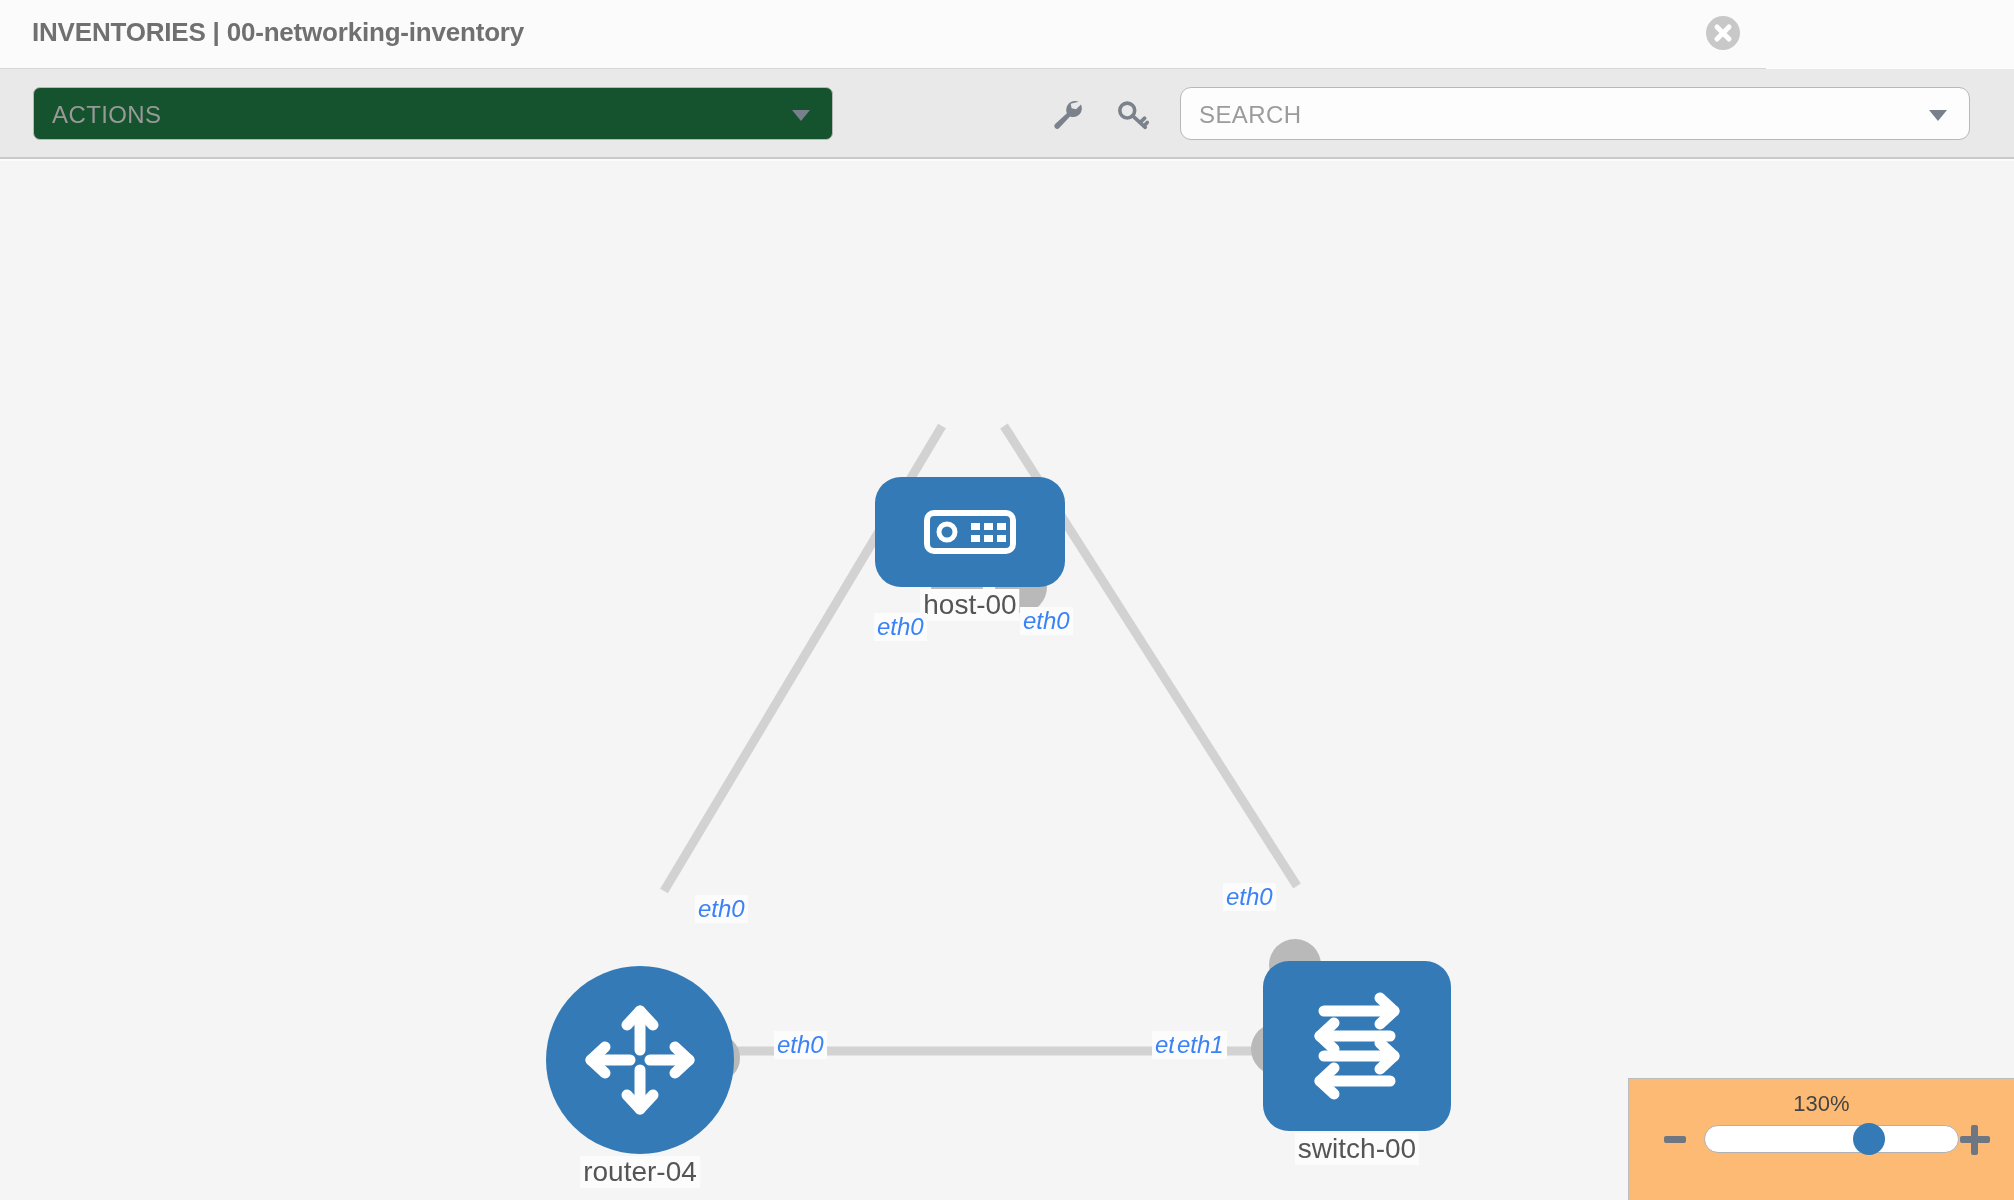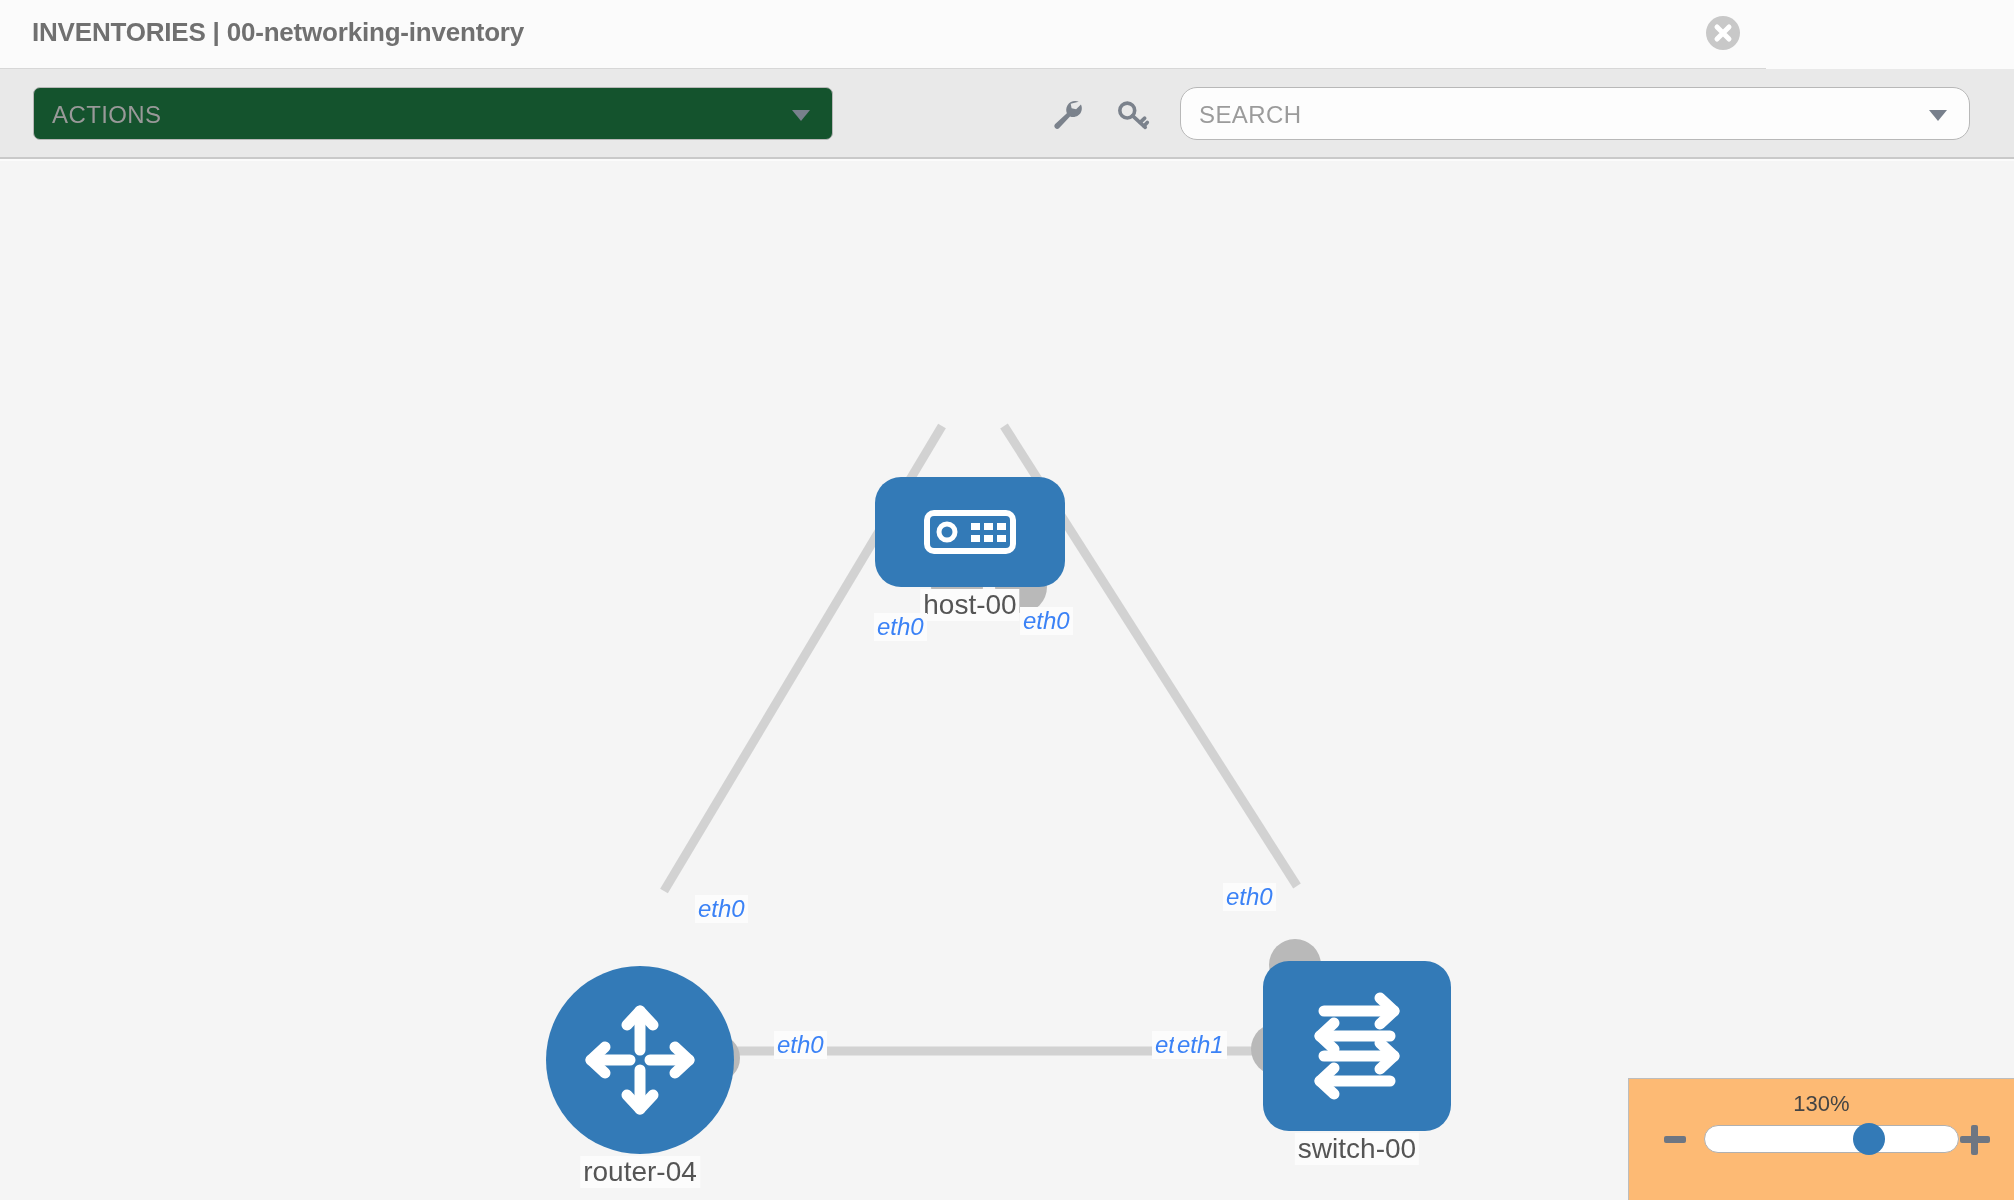--- a/index.html
+++ b/index.html
@@ -58,21 +58,21 @@
     position: absolute; top: 28px;
     width: 42px; height: 36px; cursor: pointer; color: #7b828c;
   }
   .tool-icon.wrench { left: 1047px; }
   .tool-icon.key { left: 1113px; }
   .search-box {
     position: absolute; left: 1180px; top: 18px;
     width: 790px; height: 53px;
     background: #fdfdfd;
     border: 1px solid #b8b8b8;
-    border-radius: 17px;
+    border-radius: 11px;
     cursor: text;
   }
   .search-box .label {
     position: absolute; left: 18px; top: 13px;
     font-size: 24px; color: #9b9b9b; letter-spacing: 0.4px;
   }
 
   
   .canvas {
     position: absolute; left: 0; top: 161px;

